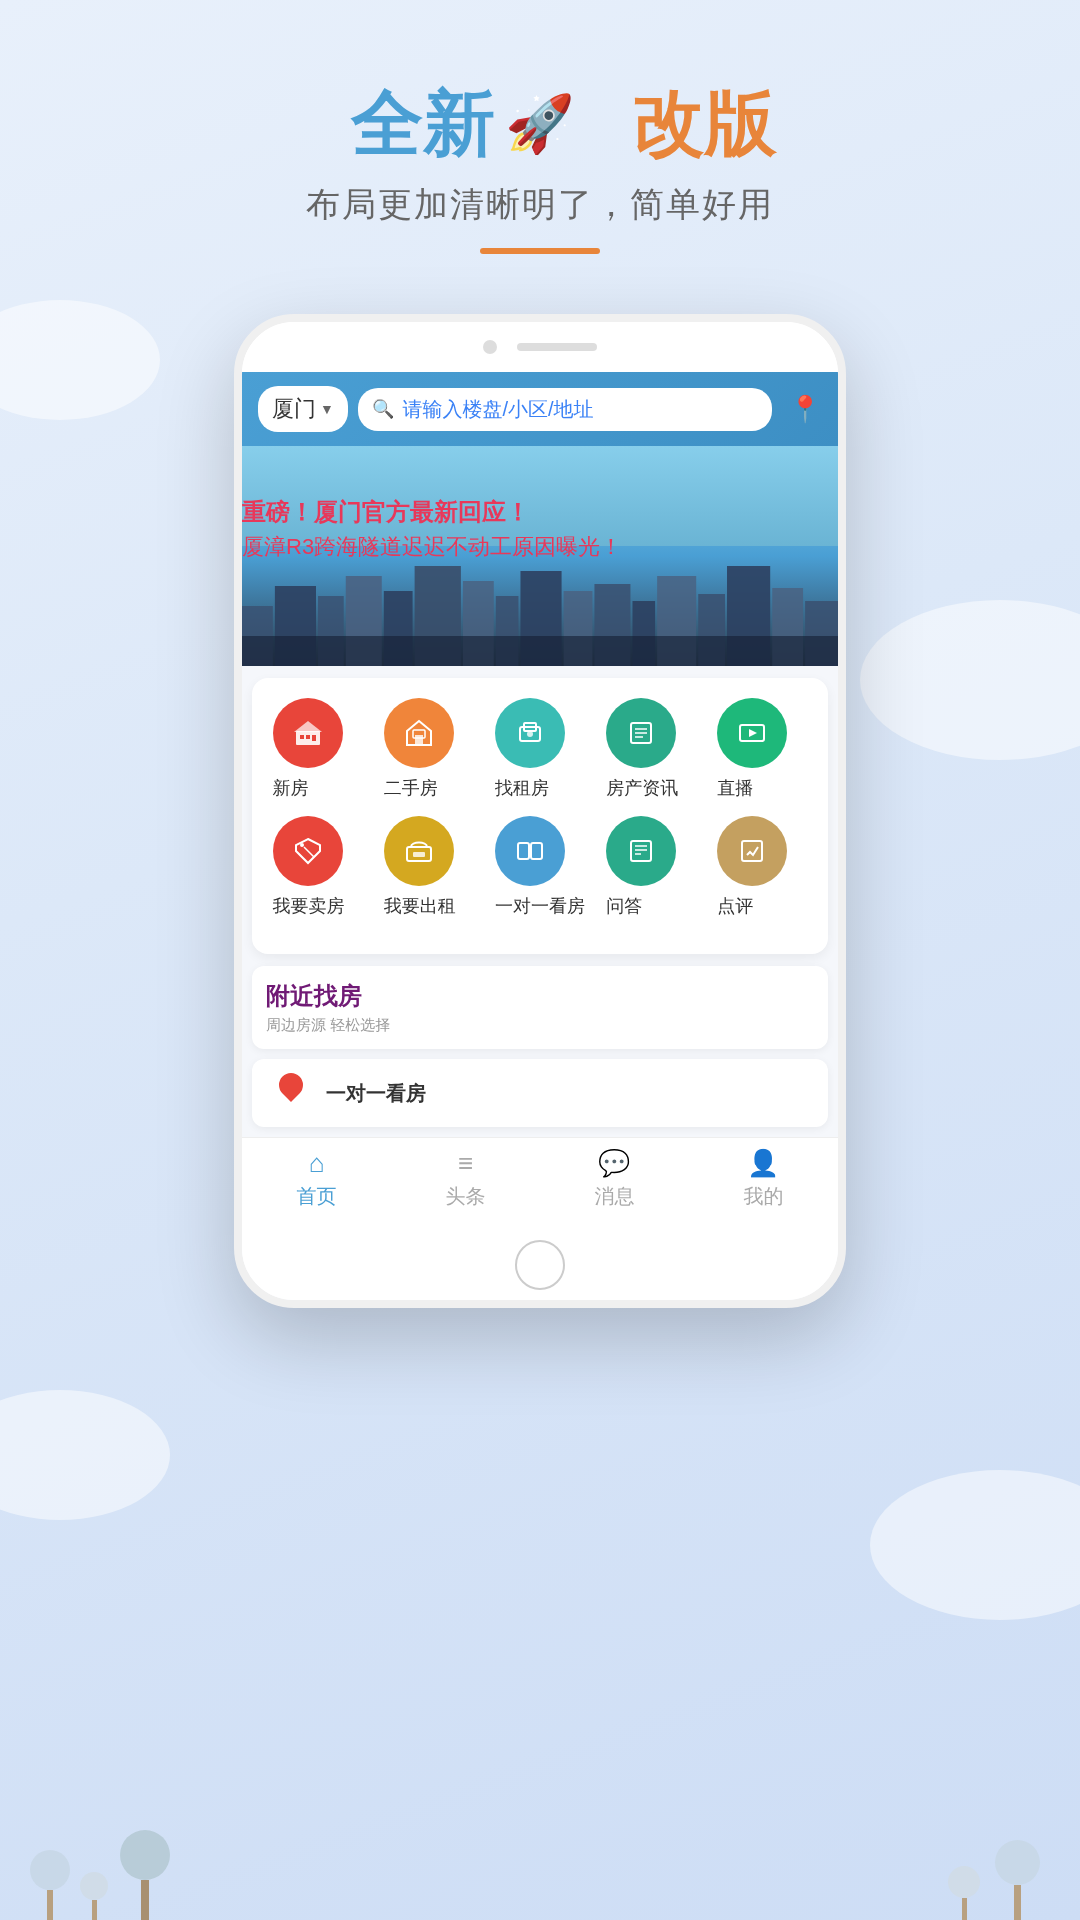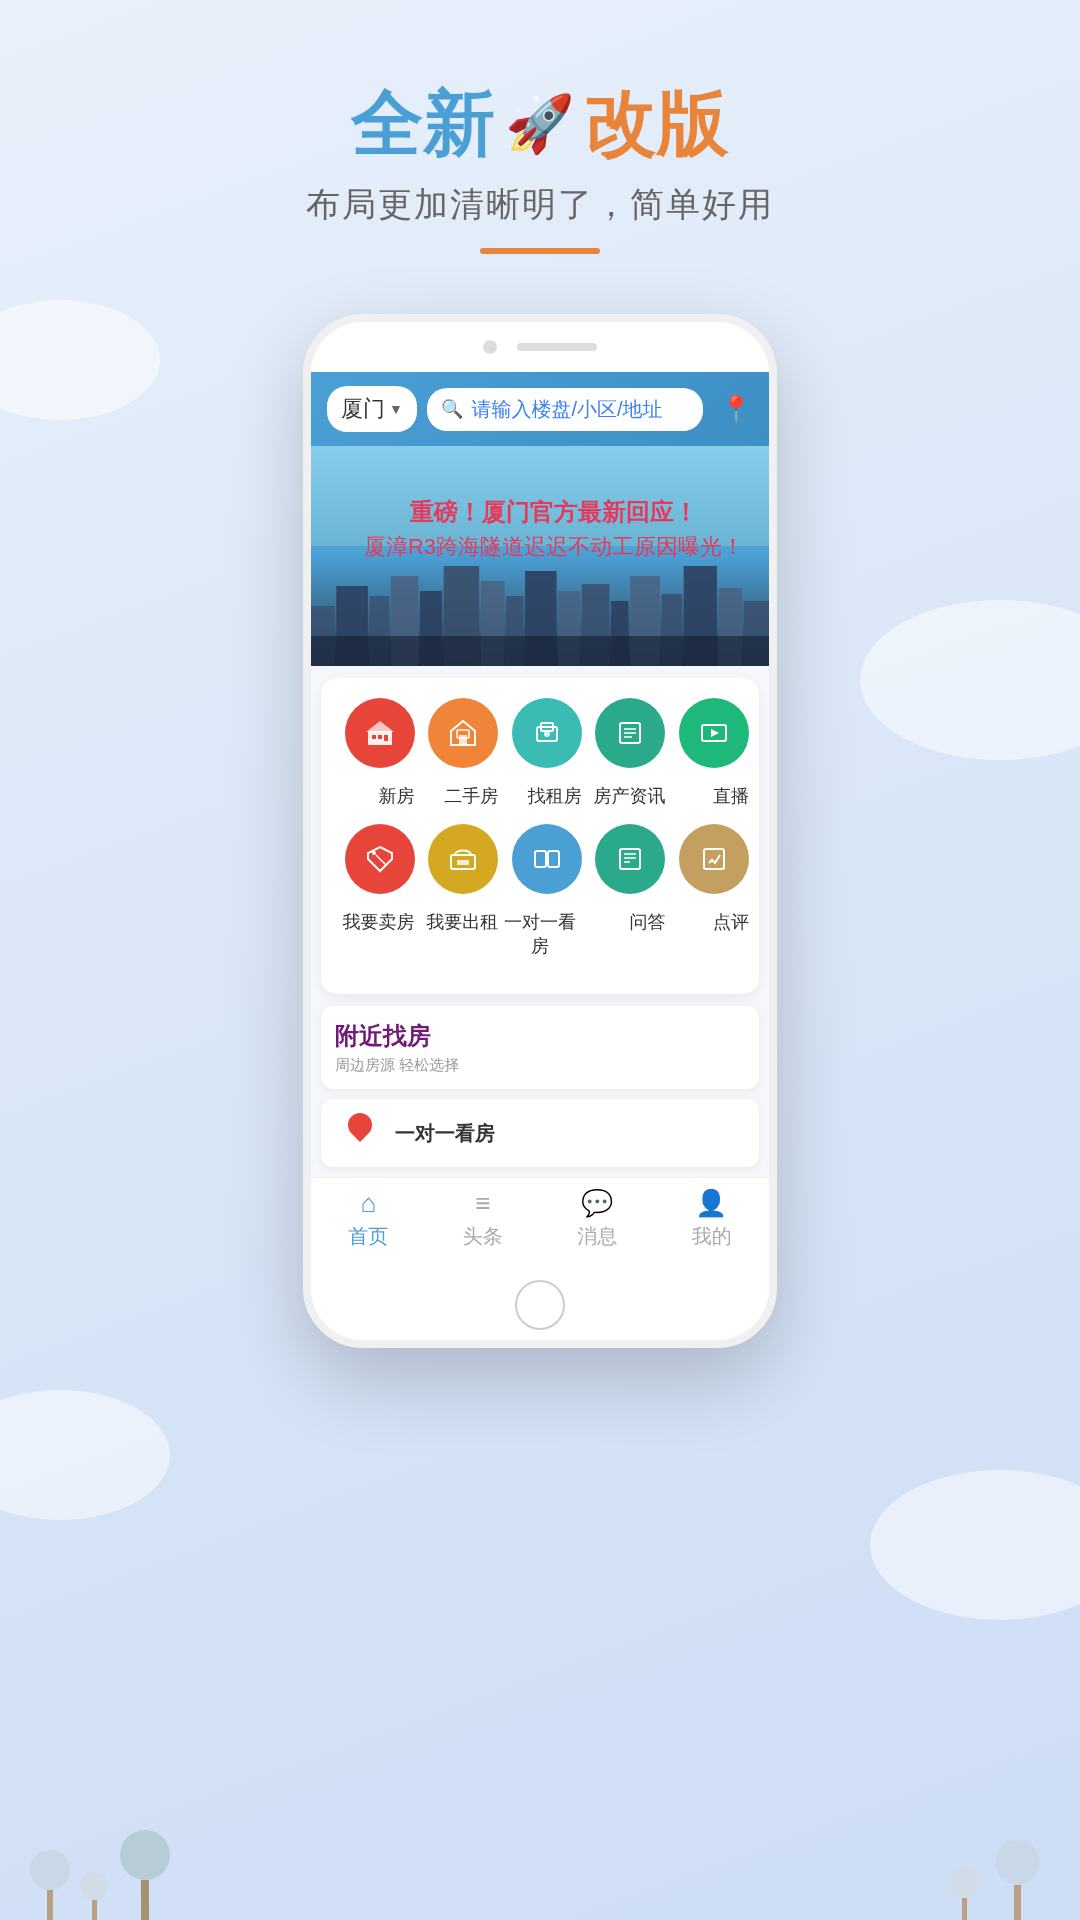--- a/index.html
+++ b/index.html
@@ -34,21 +34,21 @@
     }
     .header-title {
       font-size: 72px;
       font-weight: 700;
       line-height: 1.2;
       display: flex;
       align-items: center;
       justify-content: center;
       gap: 10px;
     }
-    .title-blue { color: #4a9fd4; }
+    .title-blue { color: #4a9fd4; margin-left: 48px; }
     .rocket-icon {
       font-size: 56px;
     }
     .header-subtitle {
       font-size: 34px;
       color: #666;
       margin-top: 16px;
       letter-spacing: 2px;
     }
     .underline-decoration {
@@ -61,21 +61,21 @@
 
     
     .phone-wrapper {
       position: relative;
       z-index: 3;
       display: flex;
       justify-content: center;
       margin-top: 20px;
     }
     .phone-frame {
-      width: 474px;
+      width: 612px;
       background: white;
       border-radius: 60px;
       box-shadow: 0 30px 80px rgba(0,0,0,0.2);
       overflow: hidden;
       position: relative;
       border: 8px solid #f0f0f0;
     }
     
     .phone-top-bar {
       background: white;
@@ -154,22 +154,21 @@
       height: 220px;
       background: linear-gradient(180deg, #87ceeb 0%, #4a9fd4 50%, #2c3e50 100%);
       position: relative;
       overflow: hidden;
     }
     .banner-text-overlay {
       position: absolute;
       top: 50px;
       left: 0;
       right: 0;
-      text-align: center;
-      margin-left: 28px;
+      text-align: left;
     }
     .banner-main-text {
       font-size: 24px;
       font-weight: 700;
       color: #e8385a;
     }
     .banner-sub-text {
       font-size: 22px;
       color: #e8385a;
       margin-top: 4px;
@@ -198,22 +197,22 @@
     }
     .menu-row {
       display: flex;
       justify-content: space-around;
       margin-bottom: 16px;
     }
     .menu-row:last-child { margin-bottom: 16px; }
     .menu-item {
       display: flex;
       flex-direction: column;
-      align-items: flex-end;
-      gap: 16px;
+      align-items: flex-start;
+      gap: 8px;
       width: 90px;
     }
     .menu-icon-circle {
       width: 70px;
       height: 70px;
       border-radius: 50%;
       display: flex;
       align-items: center;
       justify-content: center;
       font-size: 30px;

